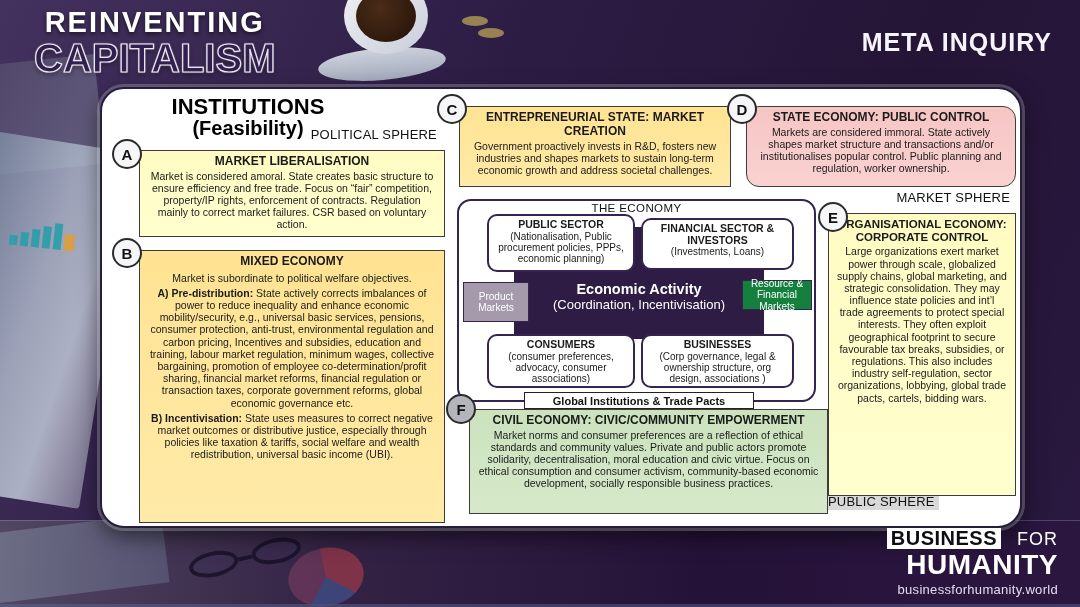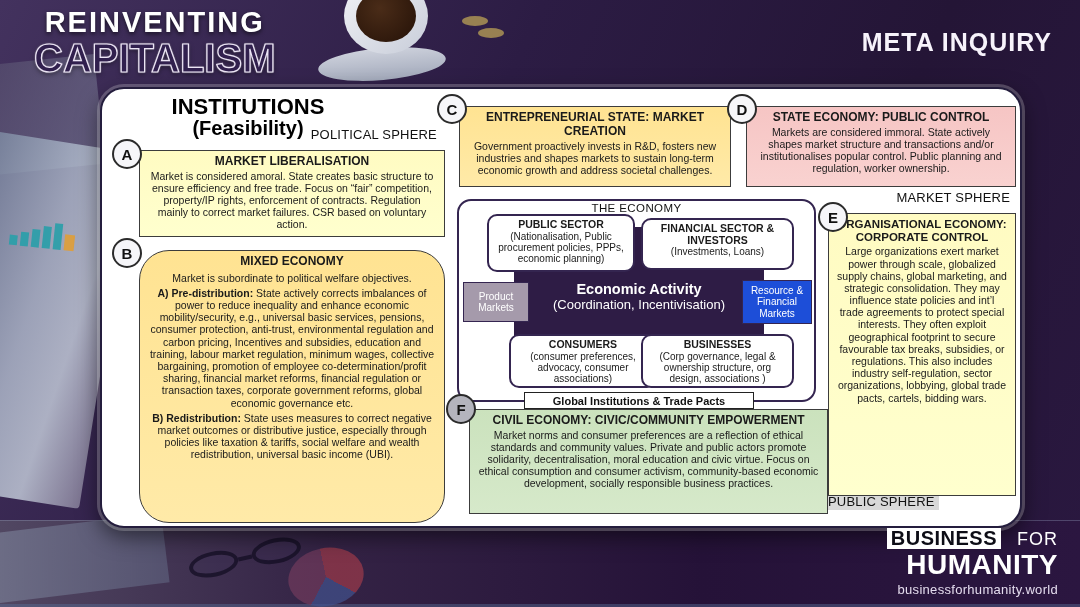--- a/index.html
+++ b/index.html
@@ -63,44 +63,44 @@
   
   .cbox{position:absolute;border:1.5px solid #3c3c3c;padding:4px 8px;text-align:center;overflow:hidden;}
   .cbox .bt{font-size:12px;font-weight:800;line-height:1.15;}
   .cbox .bb{font-size:10.5px;line-height:1.16;margin-top:1px;}
   .cbox .bb p{margin:3px 0 0 0;}
   .bg-yellow{background:linear-gradient(180deg,#fffbc2,#ffffce);}
   .bg-gold{background:linear-gradient(180deg,#ffe392,#ffeaa8);}
   .bg-pink{background:linear-gradient(180deg,#f6c5c4,#f9d2d0);}
   .bg-green{background:linear-gradient(180deg,#cbe2bd,#d6e9ca);}
   #box-a{left:37px;top:61px;width:306px;height:87px;}
-  #box-b{left:37px;top:161px;width:306px;height:273px;border-radius:30px;}
+  #box-b{left:37px;top:161px;width:306px;height:273px;}
   #box-c{left:357px;top:17px;width:272px;height:81px;}
-  #box-d{left:644px;top:17px;width:270px;height:81px;}
+  #box-d{left:644px;top:17px;width:270px;height:81px;border-radius:13px;}
   #box-e{left:726px;top:124px;width:188px;height:283px;}
   #box-e .bt{font-size:11.5px;}
   #box-f{left:355px;top:320px;width:359px;height:105px;margin-left:12px;}
   
   .economy{position:absolute;left:355px;top:110px;width:359px;height:203px;
     background:#fff;border:2.5px solid #342550;border-radius:14px;}
   .eco-label{position:absolute;top:1px;left:0;right:0;text-align:center;font-size:11.5px;
     letter-spacing:.4px;color:#111;}
   .purple-block{position:absolute;left:55px;top:26px;width:250px;height:112px;background:#2e1c45;}
   .ebox{position:absolute;background:#fff;border:2px solid #342550;border-radius:10px;
     text-align:center;padding:3px 4px;overflow:hidden;}
   .ebox .et{font-size:10.5px;font-weight:800;line-height:1.1;}
   .ebox .eb{font-size:10px;line-height:1.1;}
   #ps-box{left:28px;top:13px;width:148px;height:58px;}
   #fs-box{left:182px;top:17px;width:153px;height:52px;}
-  #co-box{left:28px;top:133px;width:148px;height:54px;margin-left:22px;}
+  #co-box{left:28px;top:133px;width:148px;height:54px;}
   #bu-box{left:182px;top:133px;width:153px;height:54px;}
   .mlabel{position:absolute;border:1.5px solid #342550;color:#fff;font-size:10px;line-height:1.15;
     display:flex;align-items:center;justify-content:center;text-align:center;padding:2px;}
   #pm-label{left:4px;top:81px;width:66px;height:40px;background:#a59aab;}
-  #rm-label{left:283px;top:79px;width:70px;height:44px;background:#1d4ed8;}
+  #rm-label{left:283px;top:79px;width:70px;height:30px;background:#15803d;}
   .activity{position:absolute;left:70px;top:80px;width:220px;height:48px;text-align:center;color:#fff;z-index:2;}
   .activity .at{font-size:14.5px;font-weight:800;line-height:1.2;}
   .activity .as{font-size:13px;line-height:1.15;}
   .global-bar{position:absolute;left:65px;top:191px;width:230px;height:17px;background:#fff;
     border:1.5px solid #222;display:flex;align-items:center;justify-content:center;
     font-size:11px;font-weight:800;color:#111;z-index:3;}
   
   .footer-logo{position:absolute;right:22px;bottom:10px;z-index:5;text-align:right;line-height:1.05;}
   .fl-row1{display:flex;justify-content:flex-end;align-items:baseline;gap:16px;}
   .fl-business{background:#fff;color:#0d0d16;font-size:20px;font-weight:800;padding:0 4px;letter-spacing:.5px;}
@@ -167,21 +167,21 @@
     <div class="cbox bg-yellow" id="box-a">
       <div class="bt">MARKET LIBERALISATION</div>
       <div class="bb">Market is considered amoral. State creates basic structure to ensure efficiency and free trade. Focus on “fair” competition, property/IP rights, enforcement of contracts. Regulation mainly to correct market failures. CSR based on voluntary action.</div>
     </div>
 
     <div class="cbox bg-gold" id="box-b">
       <div class="bt">MIXED ECONOMY</div>
       <div class="bb">
         <p>Market is subordinate to political welfare objectives.</p>
         <p><b>A) Pre-distribution:</b> <span>State actively corrects imbalances of power to reduce inequality and enhance economic mobility/security, e.g., universal basic services, pensions, consumer protection, anti-trust, environmental regulation and carbon pricing, Incentives and subsidies, education and training, labour market regulation, minimum wages, collective bargaining, promotion of employee co-determination/profit sharing, financial market reforms, financial regulation or transaction taxes, corporate government reforms, global economic governance etc.</span></p>
-        <p><b>B) Redistribution:</b> <span>State uses measures to correct negative market outcomes or distributive justice, especially through policies like taxation &amp; tariffs, social welfare and wealth redistribution, universal basic income (UBI).</span></p>
+        <p><b>B) Incentivisation:</b> <span>State uses measures to correct negative market outcomes or distributive justice, especially through policies like taxation &amp; tariffs, social welfare and wealth redistribution, universal basic income (UBI).</span></p>
       </div>
     </div>
 
     <div class="cbox bg-gold" id="box-c">
       <div class="bt">ENTREPRENEURIAL STATE: MARKET CREATION</div>
       <div class="bb">Government proactively invests in R&amp;D, fosters new industries and shapes markets to sustain long-term economic growth and address societal challenges.</div>
     </div>
 
     <div class="cbox bg-pink" id="box-d">
       <div class="bt">STATE ECONOMY: PUBLIC CONTROL</div>

